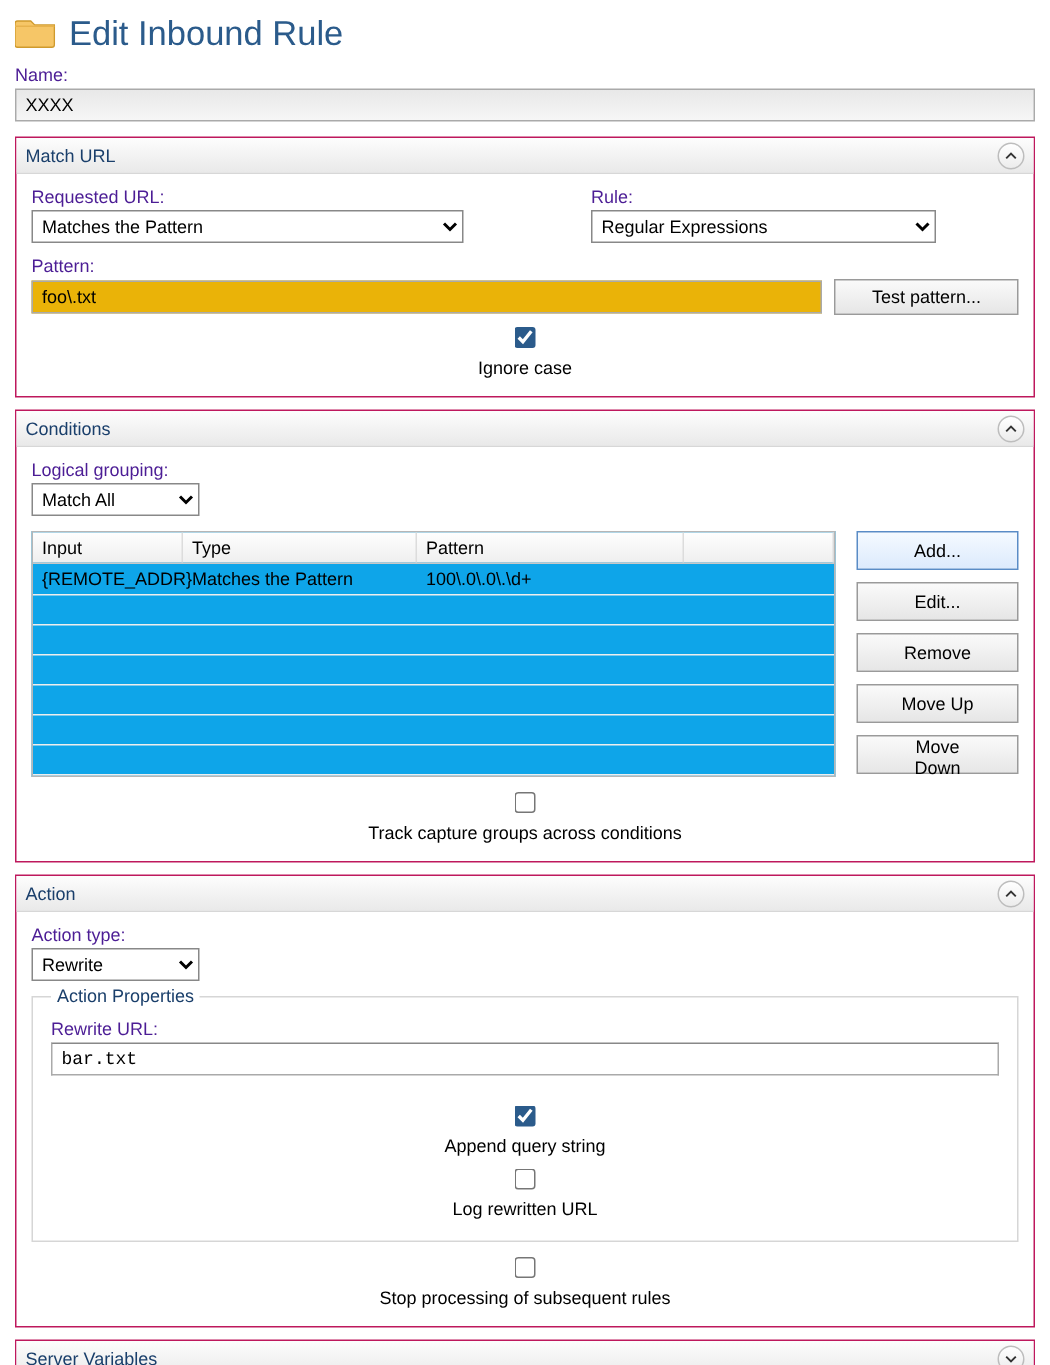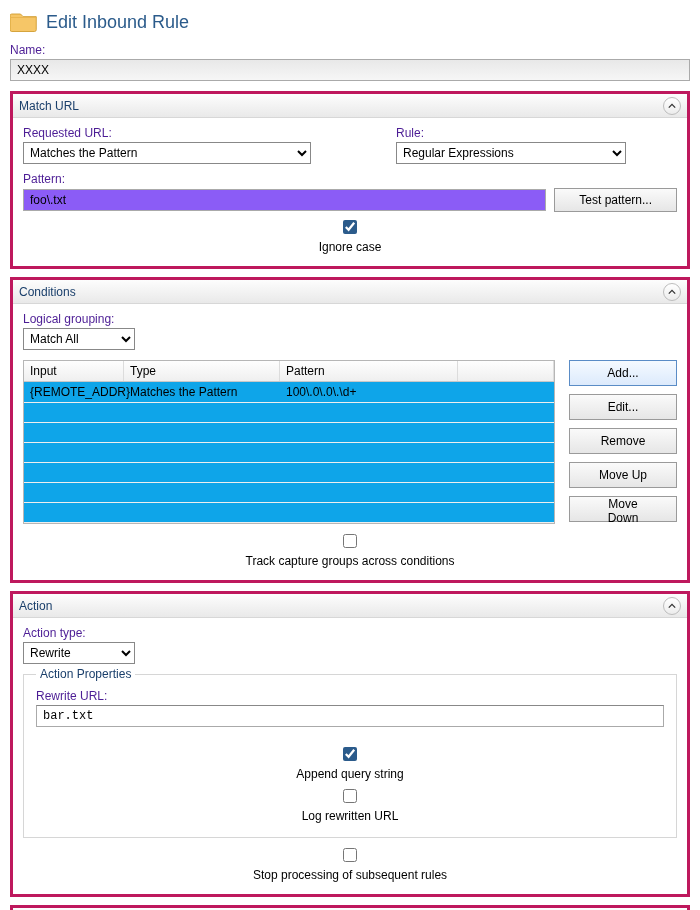--- a/index.html
+++ b/index.html
@@ -1,25 +1,25 @@
 <!DOCTYPE html>
 <html><head>
 <meta charset="utf-8">
 <style>
   * { box-sizing: border-box; margin: 0; padding: 0; }
   body { font-family: "Segoe UI", Tahoma, sans-serif; font-size: 12px; background: #fff; color: #000; width: 700px; }
   .page { padding: 8px 10px; }
   .header { display: flex; align-items: center; gap: 8px; margin-bottom: 6px; }
-  .title { font-size: 18px; font-weight: 400; color: #2b5b8b; }
+  .title { font-size: 23px; font-weight: 400; color: #2b5b8b; }
   .folder-icon svg { width: 28px; height: 26px; }
   .label { color: #4c1d95; margin-bottom: 2px; }
   .text-input { width: 100%; height: 22px; padding: 2px 6px; font-family: inherit; font-size: 12px; border: 1px solid #aaa; background: linear-gradient(#e8e8e8,#f6f6f6); }
-  .text-input.white { background: #8b5cf6; }
+  .text-input.white { background: #eab308; }
   .name-box { margin-bottom: 10px; }
-  .panel { border: 3px solid #be185d; margin-bottom: 8px; }
+  .panel { border: 1px solid #be185d; margin-bottom: 8px; }
   .panel-header { display: flex; align-items: center; justify-content: space-between; height: 24px; padding: 0 6px; background: linear-gradient(#fdfdfd,#e9e9e9); border-bottom: 1px solid #d7d7d7; }
   .panel-header-nb { border-bottom: none; }
   .panel-title { color: #1a3f6b; font-size: 12px; }
   .chevbtn { width: 18px; height: 18px; border: 1px solid #bdbdbd; background: linear-gradient(#fff,#ececec); border-radius: 50%; display: flex; align-items: center; justify-content: center; cursor: pointer; }
   .chevbtn svg { width: 8px; height: 8px; }
   .panel-body { padding: 8px 10px 12px 10px; }
   .row { display: flex; gap: 30px; margin-bottom: 8px; }
   .col { flex: 1; }
   select { height: 22px; font-family: inherit; font-size: 12px; border: 1px solid #888; background: #fff; padding: 1px 2px; }
   .sel-wide { width: 288px; }

